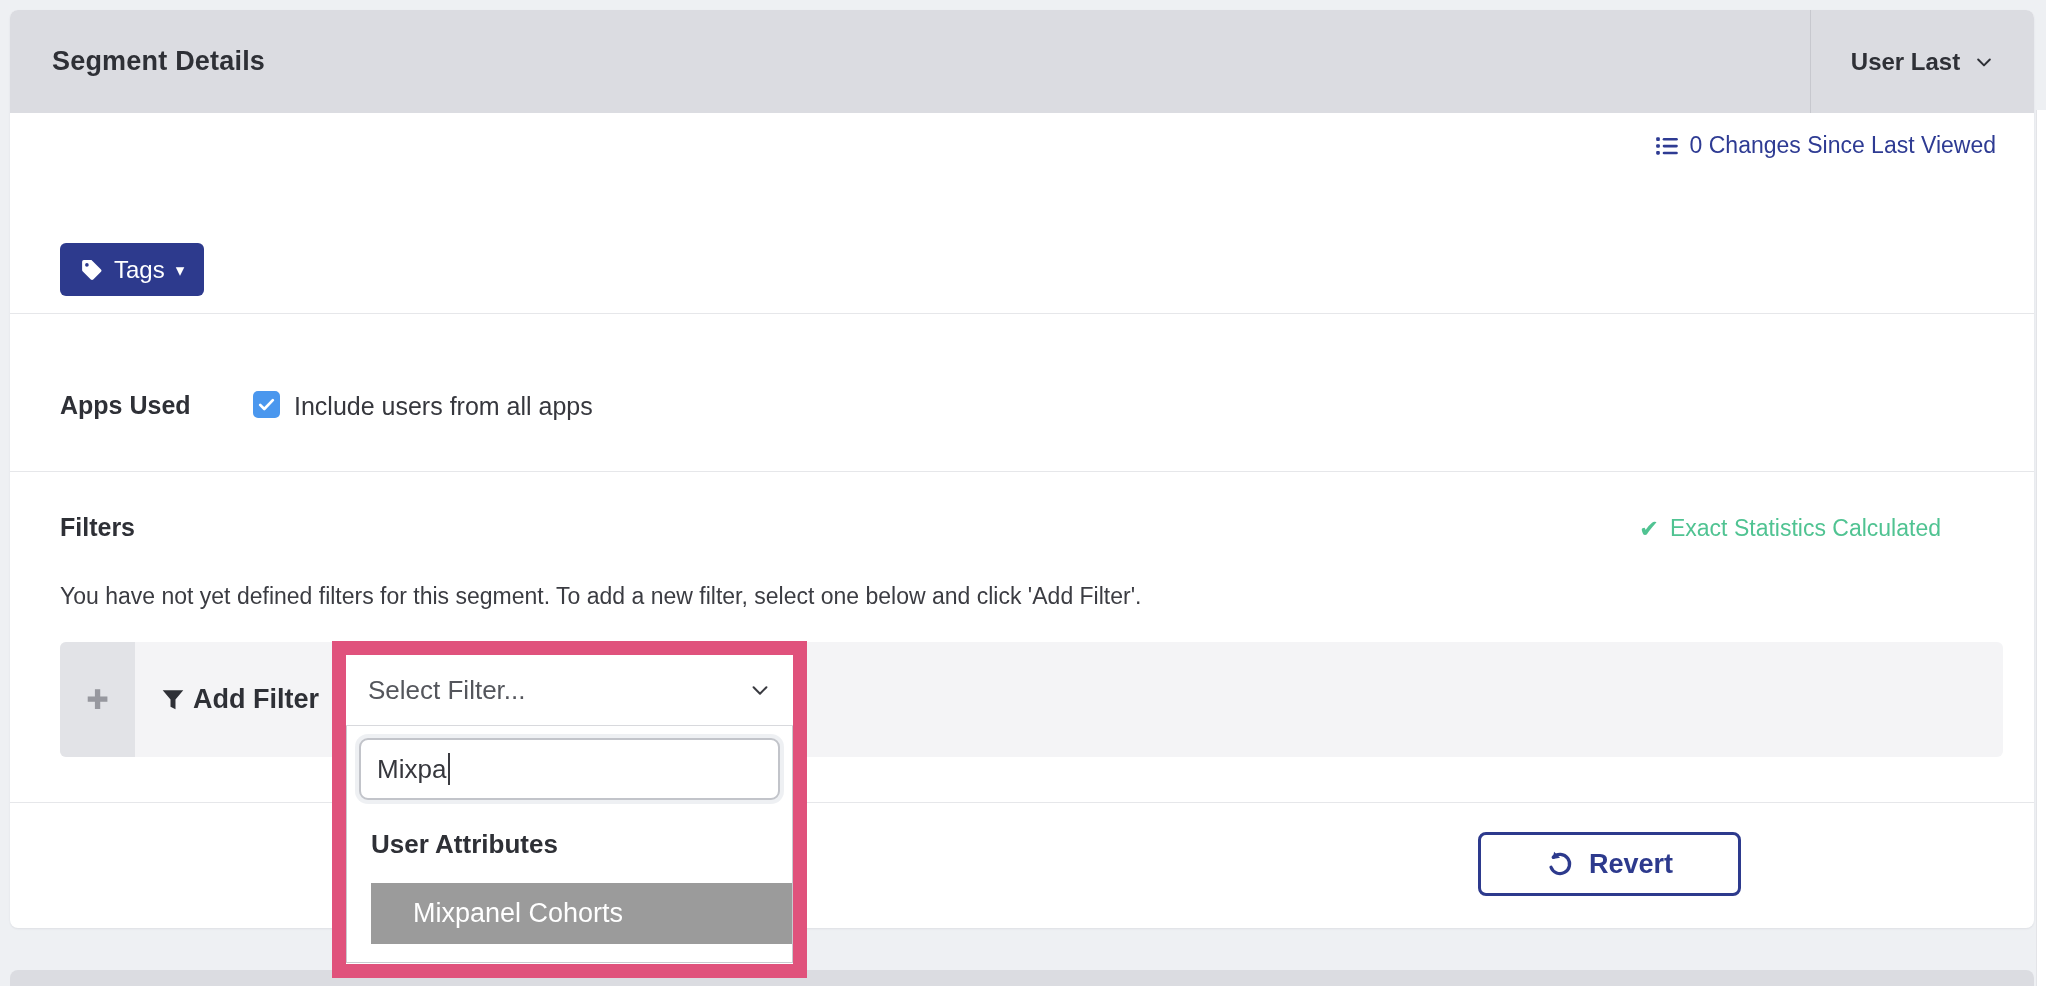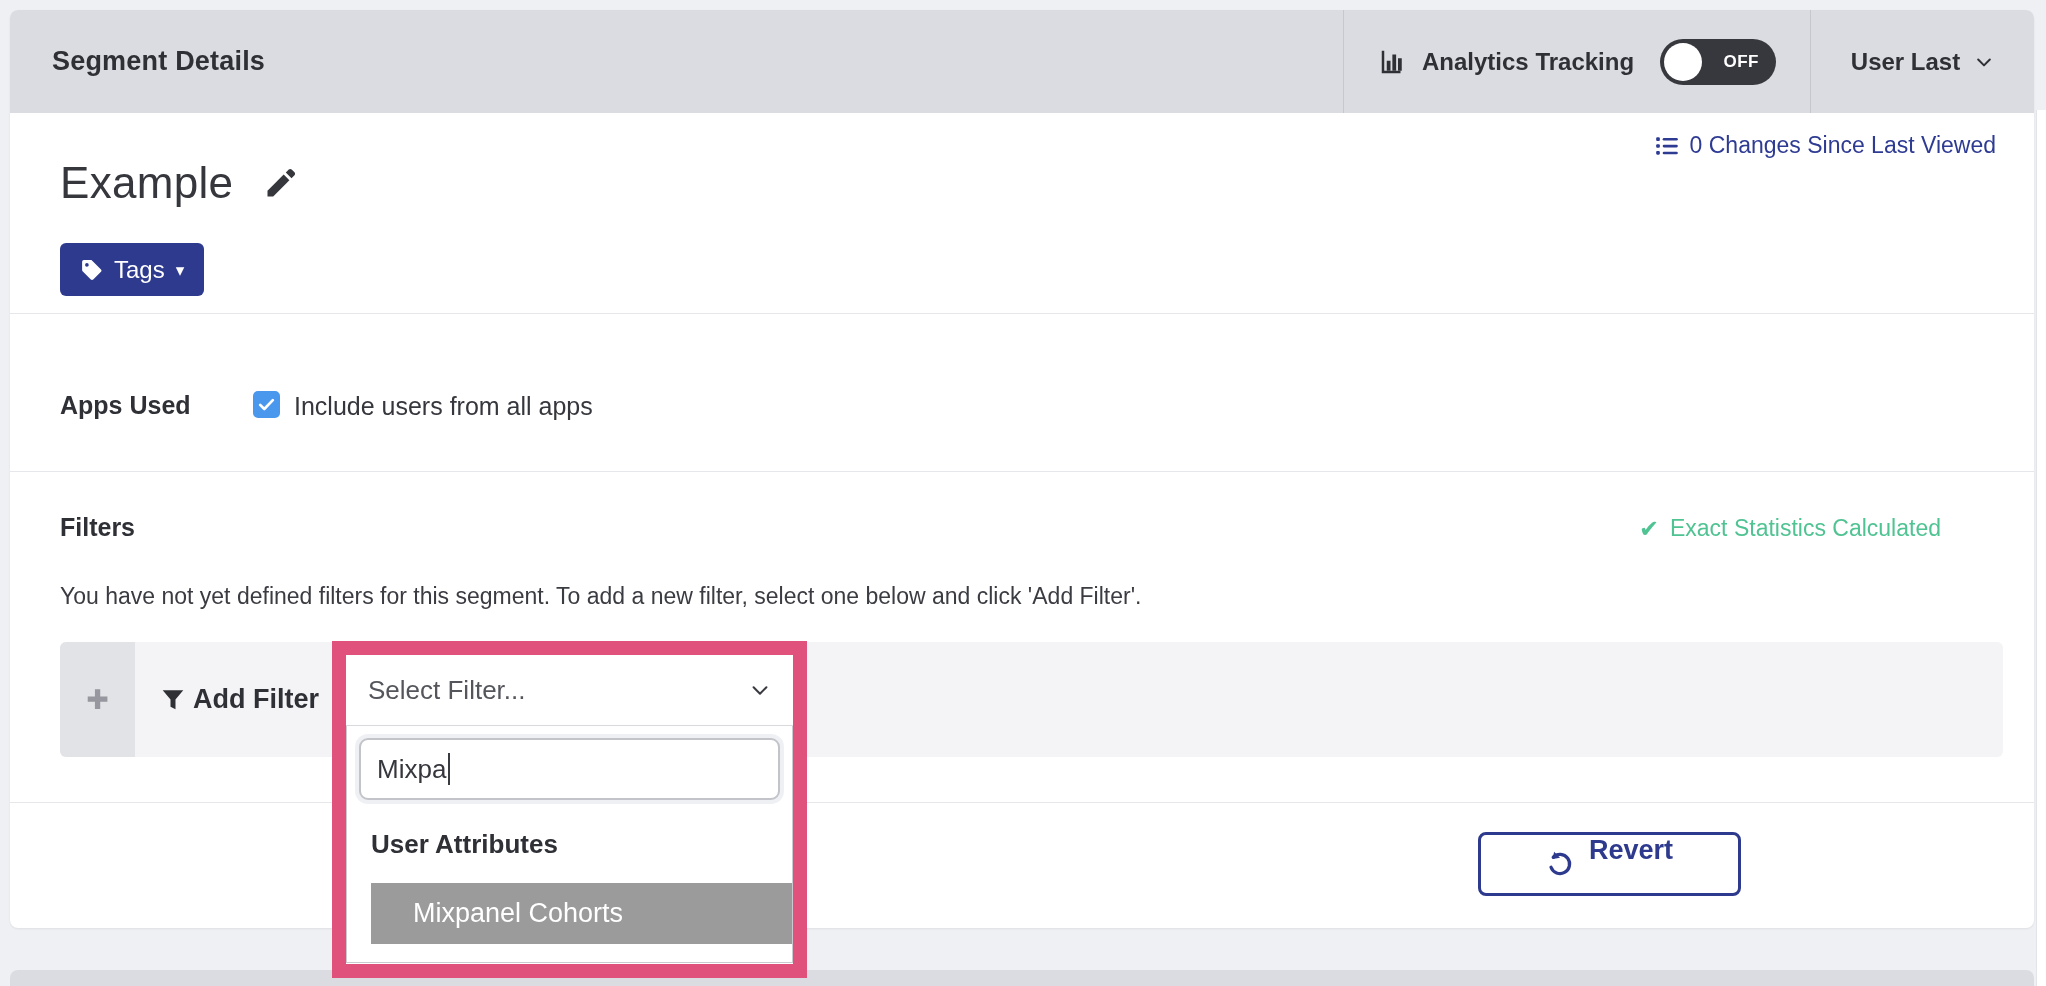--- a/index.html
+++ b/index.html
@@ -99,21 +99,21 @@
   .text-caret { display:inline-block; width:2px; height:32px; background:#3a3b41; margin-left:2px; }
   .group-header { position:absolute; left:24px; top:103px; font-size:26px; font-weight:bold; color:#2e3036; }
   .dd-option {
     position:absolute; left:0; right:0; top:157px; height:61px; background:#9b9b9b;
     color:#ffffff; font-size:27px; display:flex; align-items:center; padding-left:42px; cursor:pointer;margin-left:24px;
   }
   
   .footer-divider { top:792px; }
   .btn {
     position:absolute; top:822px; height:64px; border-radius:8px; display:flex;
-    justify-content:center; gap:15px; font-size:27px; font-weight:600; cursor:pointer;
+    align-items:center; justify-content:center; gap:15px; font-size:27px; font-weight:600; cursor:pointer;
   }
   .btn-revert { left:1468px; width:263px; background:#ffffff; border:3px solid #2d3a8d; color:#2d3a8d; }
   .btn-save  { left:1753px; width:244px; background:#2d3a8d; color:#ffffff; border:3px solid #2d3a8d; }
   
   .next-card-strip {
     position:absolute; left:10px; top:970px; width:2024px; height:16px;
     background:#dbdce1; border-radius:8px 8px 0 0;
   }
   .scrollbar-track {
     position:absolute; left:2036px; top:110px; width:10px; height:876px;
@@ -124,39 +124,20 @@
 </head>
 <body>
 
 <div class="stage">
 
   <div class="card">
 
     <div class="card-header">
       <div class="hdr-title">Segment Details</div>
       <div class="hdr-right">
-        <div class="hdr-block analytics-block">
-          <span class="icon">
-            <svg width="30" height="30" viewBox="0 0 24 24">
-                <g fill="none" stroke="#2e3036" stroke-width="2">
-                  <path d="M4 3v18M3 20h15"></path>
-                </g>
-                <g fill="#2e3036">
-                  <rect x="7" y="11" width="3" height="8"></rect>
-                  <rect x="11.5" y="6" width="3" height="13"></rect>
-                  <rect x="16" y="9" width="3" height="10"></rect>
-                </g>
-              </svg>
-          </span>
-          <span class="analytics-label">Analytics Tracking</span>
-          <div class="toggle">
-            <span class="toggle-knob"></span>
-            <span class="toggle-label">OFF</span>
-          </div>
-        </div>
         <div class="hdr-block user-block">
           <span class="user-label">User Last</span>
           <span class="icon">
             <svg width="20" height="20" viewBox="0 0 24 24">
                 <path d="M5 9l7 7 7-7" fill="none" stroke="#2e3036" stroke-width="2.4" stroke-linecap="round" stroke-linejoin="round"></path>
               </svg>
           </span>
         </div>
       </div>
     </div>
@@ -168,29 +149,20 @@
             <rect x="8" y="4.6" width="14" height="2.4" rx="1.2"></rect>
             <rect x="2" y="10.3" width="3.4" height="3.4" rx="1"></rect>
             <rect x="8" y="10.9" width="14" height="2.4" rx="1.2"></rect>
             <rect x="2" y="16.6" width="3.4" height="3.4" rx="1"></rect>
             <rect x="8" y="17.2" width="14" height="2.4" rx="1.2"></rect>
           </svg>
       </span>
       <span>0 Changes Since Last Viewed</span>
     </div>
 
-    <div class="seg-title-row">
-      <span class="seg-title">Example</span>
-      <span class="icon">
-        <svg width="36" height="36" viewBox="0 0 24 24" fill="#36373d">
-            <path d="M3 17.2L13.8 6.4l3.8 3.8L6.8 21H3v-3.8z"></path>
-            <path d="M15.2 5l2-2c.5-.5 1.4-.5 1.9 0l1.9 1.9c.5.5.5 1.4 0 1.9l-2 2L15.2 5z"></path>
-          </svg>
-      </span>
-    </div>
 
     <div class="tags-btn">
       <span class="icon">
         <svg width="23" height="23" viewBox="0 0 24 24">
             <path d="M12.6 2.2H4a1.8 1.8 0 0 0-1.8 1.8v8.6c0 .5.2.9.5 1.3l8.6 8.6c.7.7 1.8.7 2.5 0l8.1-8.1c.7-.7.7-1.8 0-2.5l-8.6-8.6c-.4-.4-.8-.6-1.3-.6z" fill="#ffffff"></path>
             <circle cx="7.2" cy="7.2" r="1.9" fill="#2d3a8d"></circle>
           </svg>
       </span>
       <span class="tags-label">Tags</span>
       <span class="caret">▾</span>

